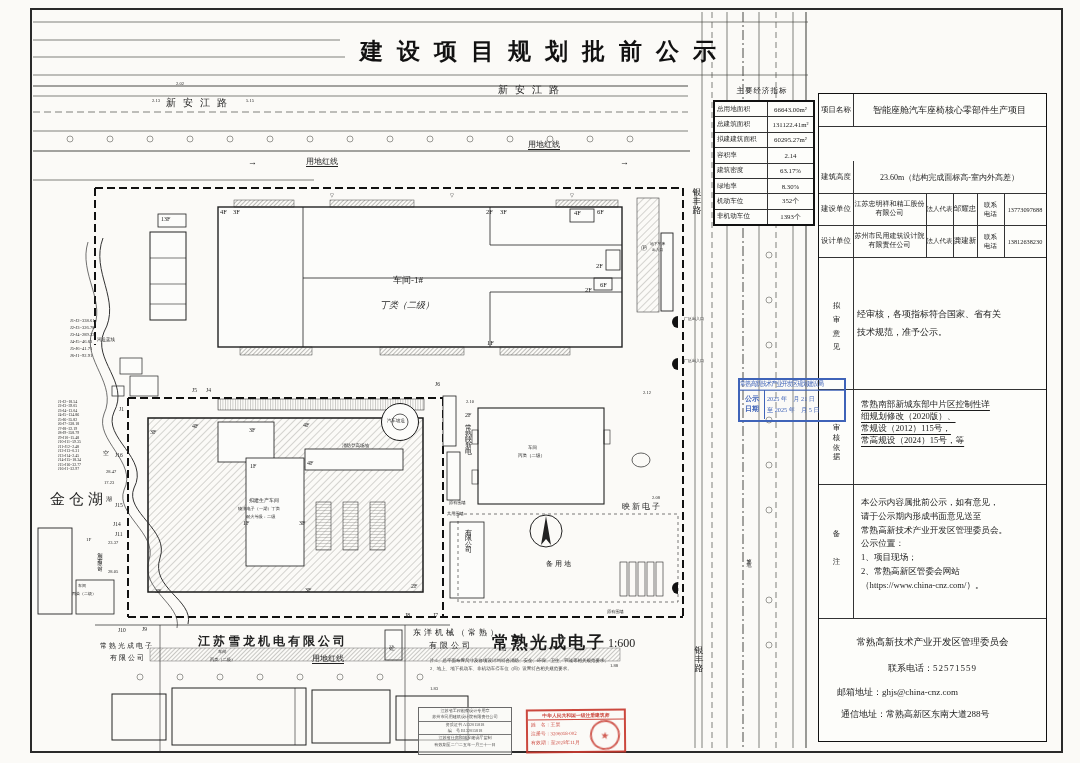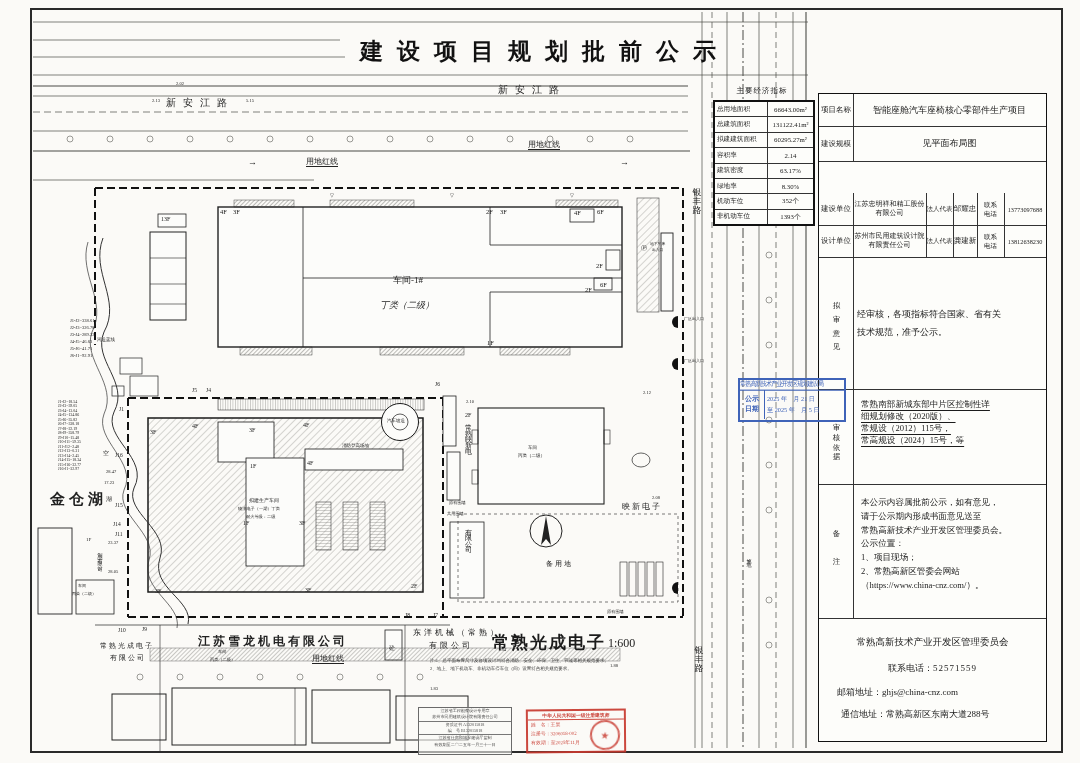--- a/index.html
+++ b/index.html
@@ -28,21 +28,21 @@
   .lblc.vert{writing-mode:vertical-rl;text-orientation:upright;}
   .valc{position:absolute;left:34px;right:0;top:0;bottom:0;display:flex;align-items:center;justify-content:center;text-align:center;}
   .subdiv{position:absolute;top:0;bottom:0;border-left:1px solid #333;}
   .subcell{position:absolute;top:0;bottom:0;display:flex;align-items:center;justify-content:center;text-align:center;}
   .basis-line{text-decoration:underline;text-underline-offset:3px;font-size:8.6px;}
   .preline{white-space:pre-line;}
   
   .pl{position:absolute;color:#222;white-space:pre;line-height:1;z-index:3;}
   .pl.v{writing-mode:vertical-rl;text-orientation:upright;}
   .pl.u{text-decoration:underline;text-underline-offset:2px;}
-  .pl.b{font-weight:bold;}
+  .pl.b{font-weight:normal;}
   .coords{position:absolute;color:#222;white-space:pre-line;z-index:3;}
   .plan-title{position:absolute;left:492px;top:631px;font-size:17px;font-weight:bold;letter-spacing:2px;z-index:3;}
   .plan-scale{position:absolute;left:608px;top:636px;font-size:12px;z-index:3;}
   .plan-notes{position:absolute;left:430px;top:657px;font-size:4.5px;line-height:1.8;white-space:pre-line;z-index:3;color:#333;}
   
   .bluestamp{position:absolute;left:738px;top:378px;width:104px;height:40px;border:2px solid #3f63b8;
              color:#3f63b8;z-index:6;background:rgba(255,255,255,0.05);}
   .bluestamp .hd{height:9px;overflow:hidden;border-bottom:1px solid #3f63b8;font-size:6px;
                  letter-spacing:-0.8px;white-space:nowrap;transform:scaleY(1.15);filter:blur(0.3px);}
   .bluestamp .bd{display:flex;height:29px;}
@@ -284,23 +284,23 @@
         <div class="el">非机动车位</div>
         <div class="ev">1393个</div>
       </div>
   </div>
 
   <div class="it">
     <div class="itrow" style="top:0;height:32px;">
       <div class="lblc">项目名称</div>
       <div class="valc" style="font-size:9px;">智能座舱汽车座椅核心零部件生产项目</div>
     </div>
-    <div class="itrow" style="top:32px;height:35px;">
-      <div class="lblc">建设规模</div>
-      <div class="valc" style="font-size:9px;">见平面布局图</div>
+    <div class="itrow" style="top:67px;height:32px;">
+      <div class="lblc">建筑高度</div>
+      <div class="valc" style="font-size:8px;">23.60m（结构完成面标高-室内外高差）</div>
     </div>
     <div class="itrow" style="top:99px;height:32px;">
       <div class="lblc">建设单位</div>
       <div class="subcell" style="left:34px;width:73px;font-size:7px;line-height:1.3;">江苏忠明祥和精工股份有限公司</div>
       <div class="subdiv" style="left:107px;"></div>
       <div class="subcell" style="left:107px;width:27px;font-size:6.5px;">法人代表</div>
       <div class="subdiv" style="left:134px;"></div>
       <div class="subcell" style="left:134px;width:24px;font-size:7.5px;">邹耀忠</div>
       <div class="subdiv" style="left:158px;"></div>
       <div class="subcell" style="left:158px;width:27px;font-size:6.5px;width:27px;writing-mode:horizontal-tb;white-space:normal;line-height:1.4;padding:0 4px;box-sizing:border-box;">联系电话</div>

